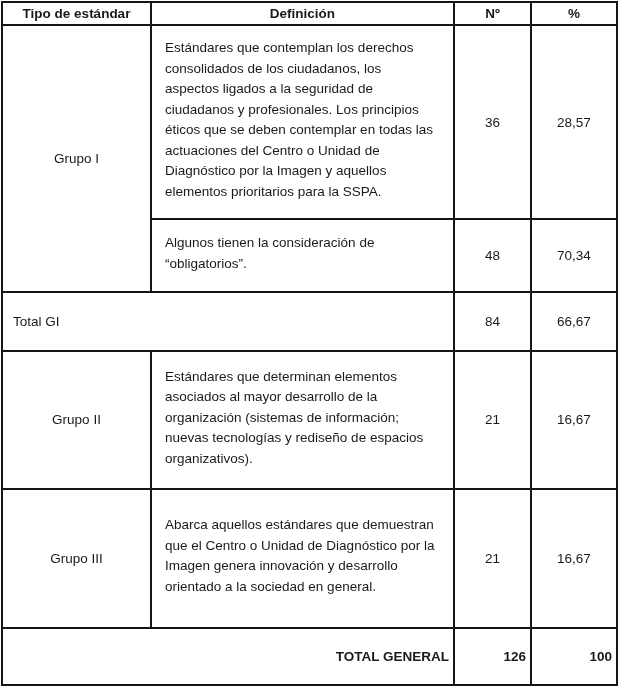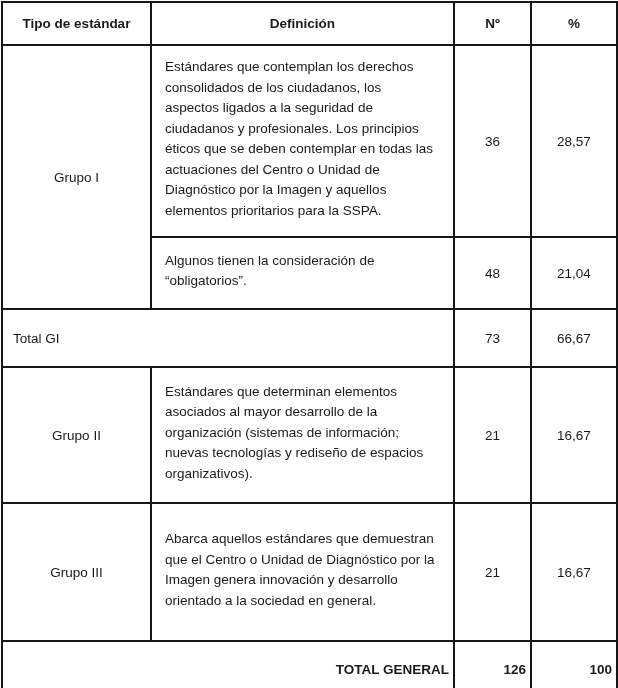--- a/index.html
+++ b/index.html
@@ -30,21 +30,21 @@
   table.standards td {
     border: 2px solid #161616;
     box-sizing: border-box;
     font-size: 13.5px;
     vertical-align: middle;
     background: #ffffff;
   }
   table.standards th {
     font-weight: bold;
     text-align: center;
-    padding: 13px 2px;
+    padding: 3px 2px;
     height: 18px;
     font-size: 13.5px;
   }
   .col-tipo  { width: 149px; }
   .col-def   { width: 303px; }
   .col-num   { width: 77px;  }
   .col-pct   { width: 86px;  }
 
   tr.r-def1  { height: 192px; }
   tr.r-def2  { height: 72px; border-radius: 17px;  }
@@ -98,25 +98,25 @@
     <tbody>
       <tr class="r-def1">
         <td class="label-cell" rowspan="2">Grupo I</td>
         <td class="def-cell">Estándares que contemplan los derechos consolidados de los ciudadanos, los aspectos ligados a la seguridad de ciudadanos y profesionales. Los principios éticos que se deben contemplar en todas las actuaciones del Centro o Unidad de Diagnóstico por la Imagen y aquellos elementos prioritarios para la SSPA.</td>
         <td class="num-cell">36</td>
         <td class="num-cell">28,57</td>
       </tr>
       <tr class="r-def2">
         <td class="def-cell">Algunos tienen la consideración de “obligatorios”.</td>
         <td class="num-cell">48</td>
-        <td class="num-cell">21,04</td>
+        <td class="num-cell">70,34</td>
       </tr>
       <tr class="r-total-gi">
         <td class="total-cell" colspan="2">Total GI</td>
-        <td class="num-cell">73</td>
+        <td class="num-cell">84</td>
         <td class="num-cell">66,67</td>
       </tr>
       <tr class="r-g2">
         <td class="label-cell">Grupo II</td>
         <td class="def-cell">Estándares que determinan elementos asociados al mayor desarrollo de la organización (sistemas de información; nuevas tecnologías y rediseño de espacios organizativos).</td>
         <td class="num-cell">21</td>
         <td class="num-cell">16,67</td>
       </tr>
       <tr class="r-g3">
         <td class="label-cell">Grupo III</td>

